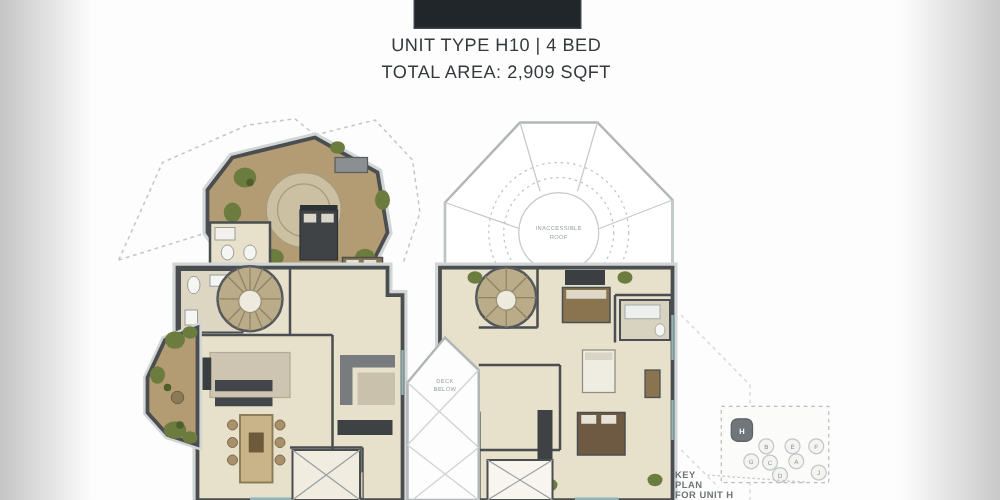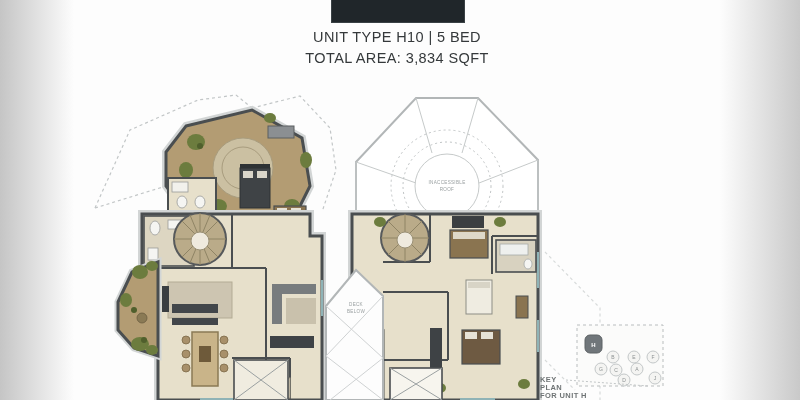--- a/index.html
+++ b/index.html
@@ -29,22 +29,22 @@
 <body>
 
 <div class="page">
 
   <div class="edge edge-left"></div>
   <div class="edge edge-right"></div>
 
   <div class="logo-block"></div>
 
   <div class="titles">
-    <div>UNIT TYPE H10 | 5 BED</div>
-    <div>TOTAL AREA: 3,834 SQFT</div>
+    <div>UNIT TYPE H10 | 4 BED</div>
+    <div>TOTAL AREA: 2,909 SQFT</div>
   </div>
 
   <svg class="plan-canvas" width="800" height="400" viewBox="0 0 800 400">
 
     <g>
 
       <g fill="none" stroke="#c2c6c7" stroke-width="1.2" stroke-dasharray="3 3">
         <polyline points="95,208 130,130 198,100 236,95"></polyline>
         <polyline points="95,208 166,186"></polyline>
         <polyline points="236,95 252,108"></polyline>

